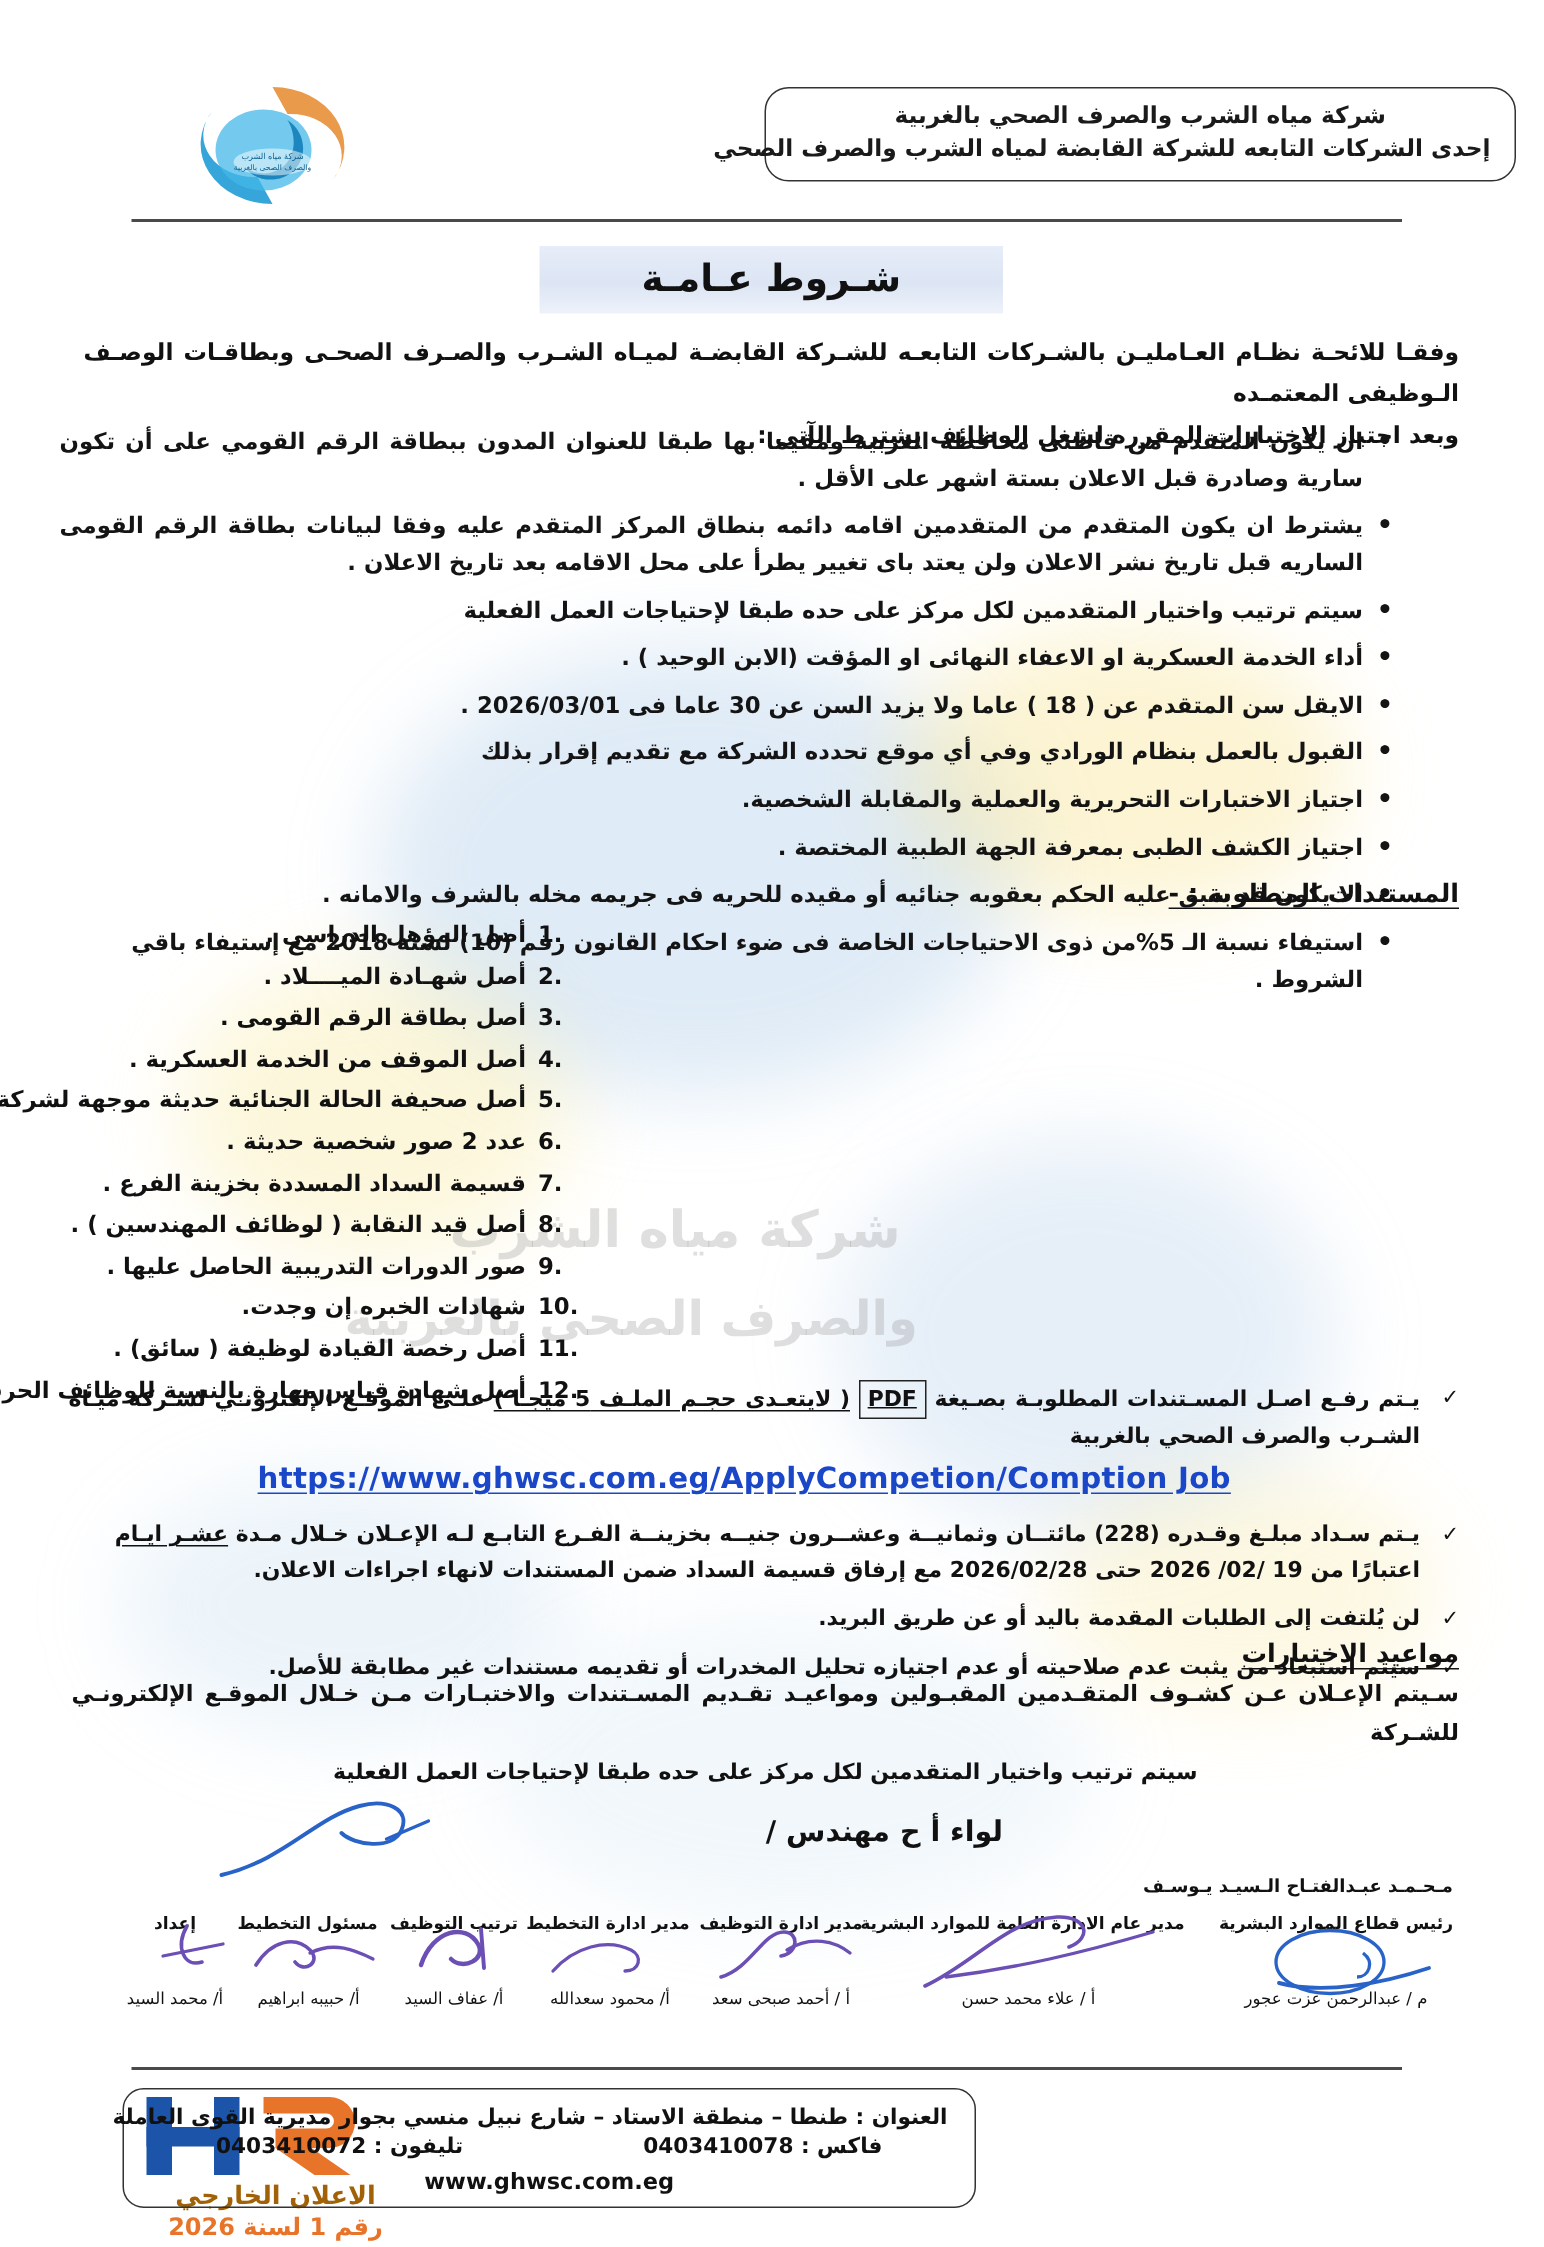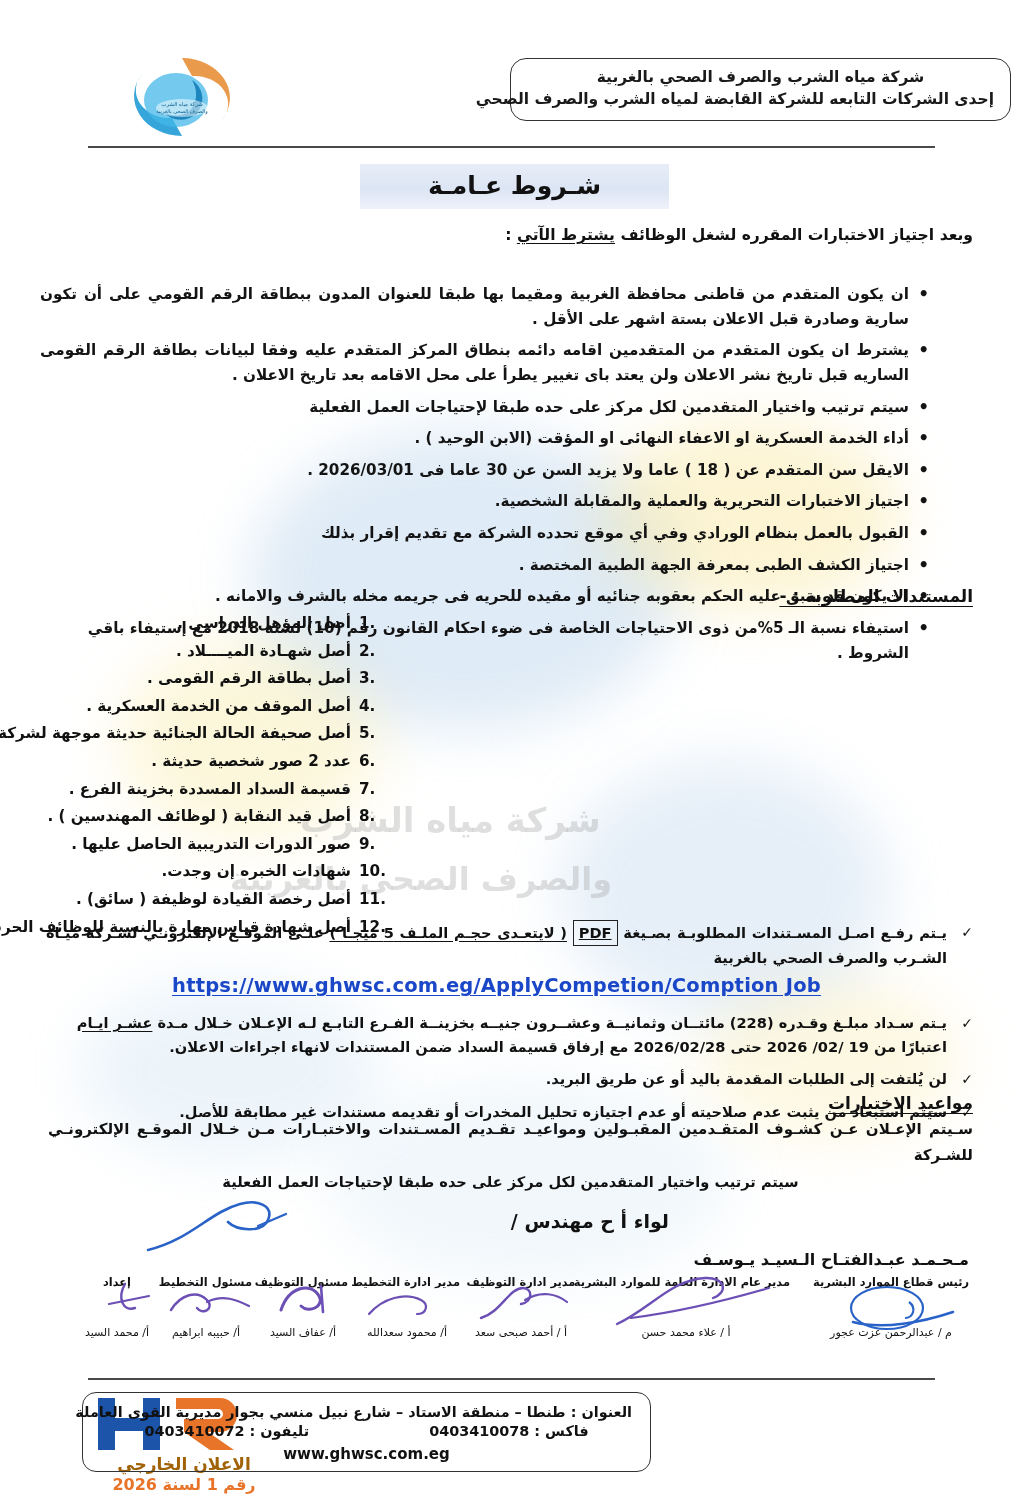--- a/index.html
+++ b/index.html
@@ -267,21 +267,21 @@
     top: 1210px;
     right: 360px;
     font-size: 19px;
     font-weight: bold;
     letter-spacing: 1px;
   }
   .sig-name {
     position: absolute;
     top: 1250px;
     right: 60px;
-    font-size: 16px;
+    font-size: 12px;
     font-weight: bold;
     letter-spacing: 2px;
   }
 
   .scribble { position: absolute; z-index: 3; pointer-events: none; }
 
   
   .officials {
     position: absolute;
     top: 1276px;
@@ -397,31 +397,32 @@
       <div class="ln">إحدى الشركات التابعه للشركة القابضة لمياه الشرب والصرف الصحي</div>
     </div>
   </div>
   <div class="hrule"></div>
 
   <div class="title-wrap">
     <span class="title-chip">شـروط عـامـة</span>
   </div>
 
   <div class="intro">
+    <div>وفقـا للائحـة نظـام العـامليـن بالشـركات التابعـه للشـركة القابضـة لميـاه الشـرب والصـرف الصحـى وبطاقـات الوصـف الـوظيفى المعتمـده</div>
     <div class="l2"><span>وبعد اجتياز الاختبارات المقرره لشغل الوظائف </span><span class="u">يشترط الآتي</span><span> :</span></div>
   </div>
 
   <ul class="conds">
     <li class="justify">ان يكون المتقدم من قاطنى محافظة الغربية ومقيما بها طبقا للعنوان المدون ببطاقة الرقم القومي على أن تكون سارية وصادرة قبل الاعلان بستة اشهر على الأقل .</li>
     <li class="justify">يشترط ان يكون المتقدم من المتقدمين اقامه دائمه بنطاق المركز المتقدم عليه وفقا لبيانات بطاقة الرقم القومى الساريه قبل تاريخ نشر الاعلان ولن يعتد باى تغيير يطرأ على محل الاقامه بعد تاريخ الاعلان .</li>
     <li class="rightal">سيتم ترتيب واختيار المتقدمين لكل مركز على حده طبقا لإحتياجات العمل الفعلية</li>
     <li class="rightal">أداء الخدمة العسكرية او الاعفاء النهائى او المؤقت (الابن الوحيد ) .</li>
     <li class="rightal">الايقل سن المتقدم عن ( 18 ) عاما ولا يزيد السن عن 30 عاما فى 2026/03/01 .</li>
+    <li class="rightal">القبول بالعمل بنظام الورادي وفي أي موقع تحدده الشركة مع تقديم إقرار بذلك</li>
     <li class="rightal">اجتياز الاختبارات التحريرية  والعملية والمقابلة الشخصية.</li>
-    <li class="rightal">القبول بالعمل بنظام الورادي وفي أي موقع تحدده الشركة مع تقديم إقرار بذلك</li>
     <li class="rightal">اجتياز الكشف الطبى بمعرفة الجهة الطبية المختصة .</li>
     <li class="rightal">الا يكون قد سبق عليه الحكم بعقوبه جنائيه أو مقيده للحريه فى جريمه مخله بالشرف والامانه .</li>
     <li class="rightal">استيفاء نسبة الـ 5%من ذوى الاحتياجات الخاصة فى ضوء احكام القانون رقم (10) لسنة 2018 مع إستيفاء باقي الشروط .</li>
   </ul>
 
   <div class="docs-head">المستندات المطلوبة : -</div>
   <ol class="docs">
     <li>أصل المؤهل الدراسى .</li>
     <li>أصل شهـادة الميــــلاد  .</li>
     <li>أصل بطاقة الرقم القومى .</li>
@@ -507,21 +508,21 @@
 
     <div class="off" style="width:112px">
       <span class="role">مدير ادارة التخطيط</span>
       <span class="nm">أ/ محمود سعدالله</span>
       <svg class="scribble" style="left:6px;top:4px" width="104" height="48" viewBox="0 0 104 48">
         <path d="M12 34 C26 18 48 12 64 20 C72 24 70 34 60 34" fill="none" stroke="#6b4fb5" stroke-width="2.2" stroke-linecap="round"></path>
       </svg>
     </div>
 
     <div class="off" style="width:96px">
-      <span class="role">مسئول التوظيف</span>
+      <span class="role">ترتيب التوظيف</span>
       <span class="nm">أ/ عفاف السيد</span>
       <svg class="scribble" style="left:10px;top:0px" width="86" height="48" viewBox="0 0 86 48">
         <path d="M16 34 C24 10 46 6 54 20 C60 30 44 38 36 30" fill="none" stroke="#6b4fb5" stroke-width="3" stroke-linecap="round"></path>
         <path d="M56 10 L58 36" fill="none" stroke="#6b4fb5" stroke-width="2.6" stroke-linecap="round"></path>
       </svg>
     </div>
 
     <div class="off" style="width:98px">
       <span class="role">مسئول التخطيط</span>
       <span class="nm">أ/ حبيبه ابراهيم</span>

